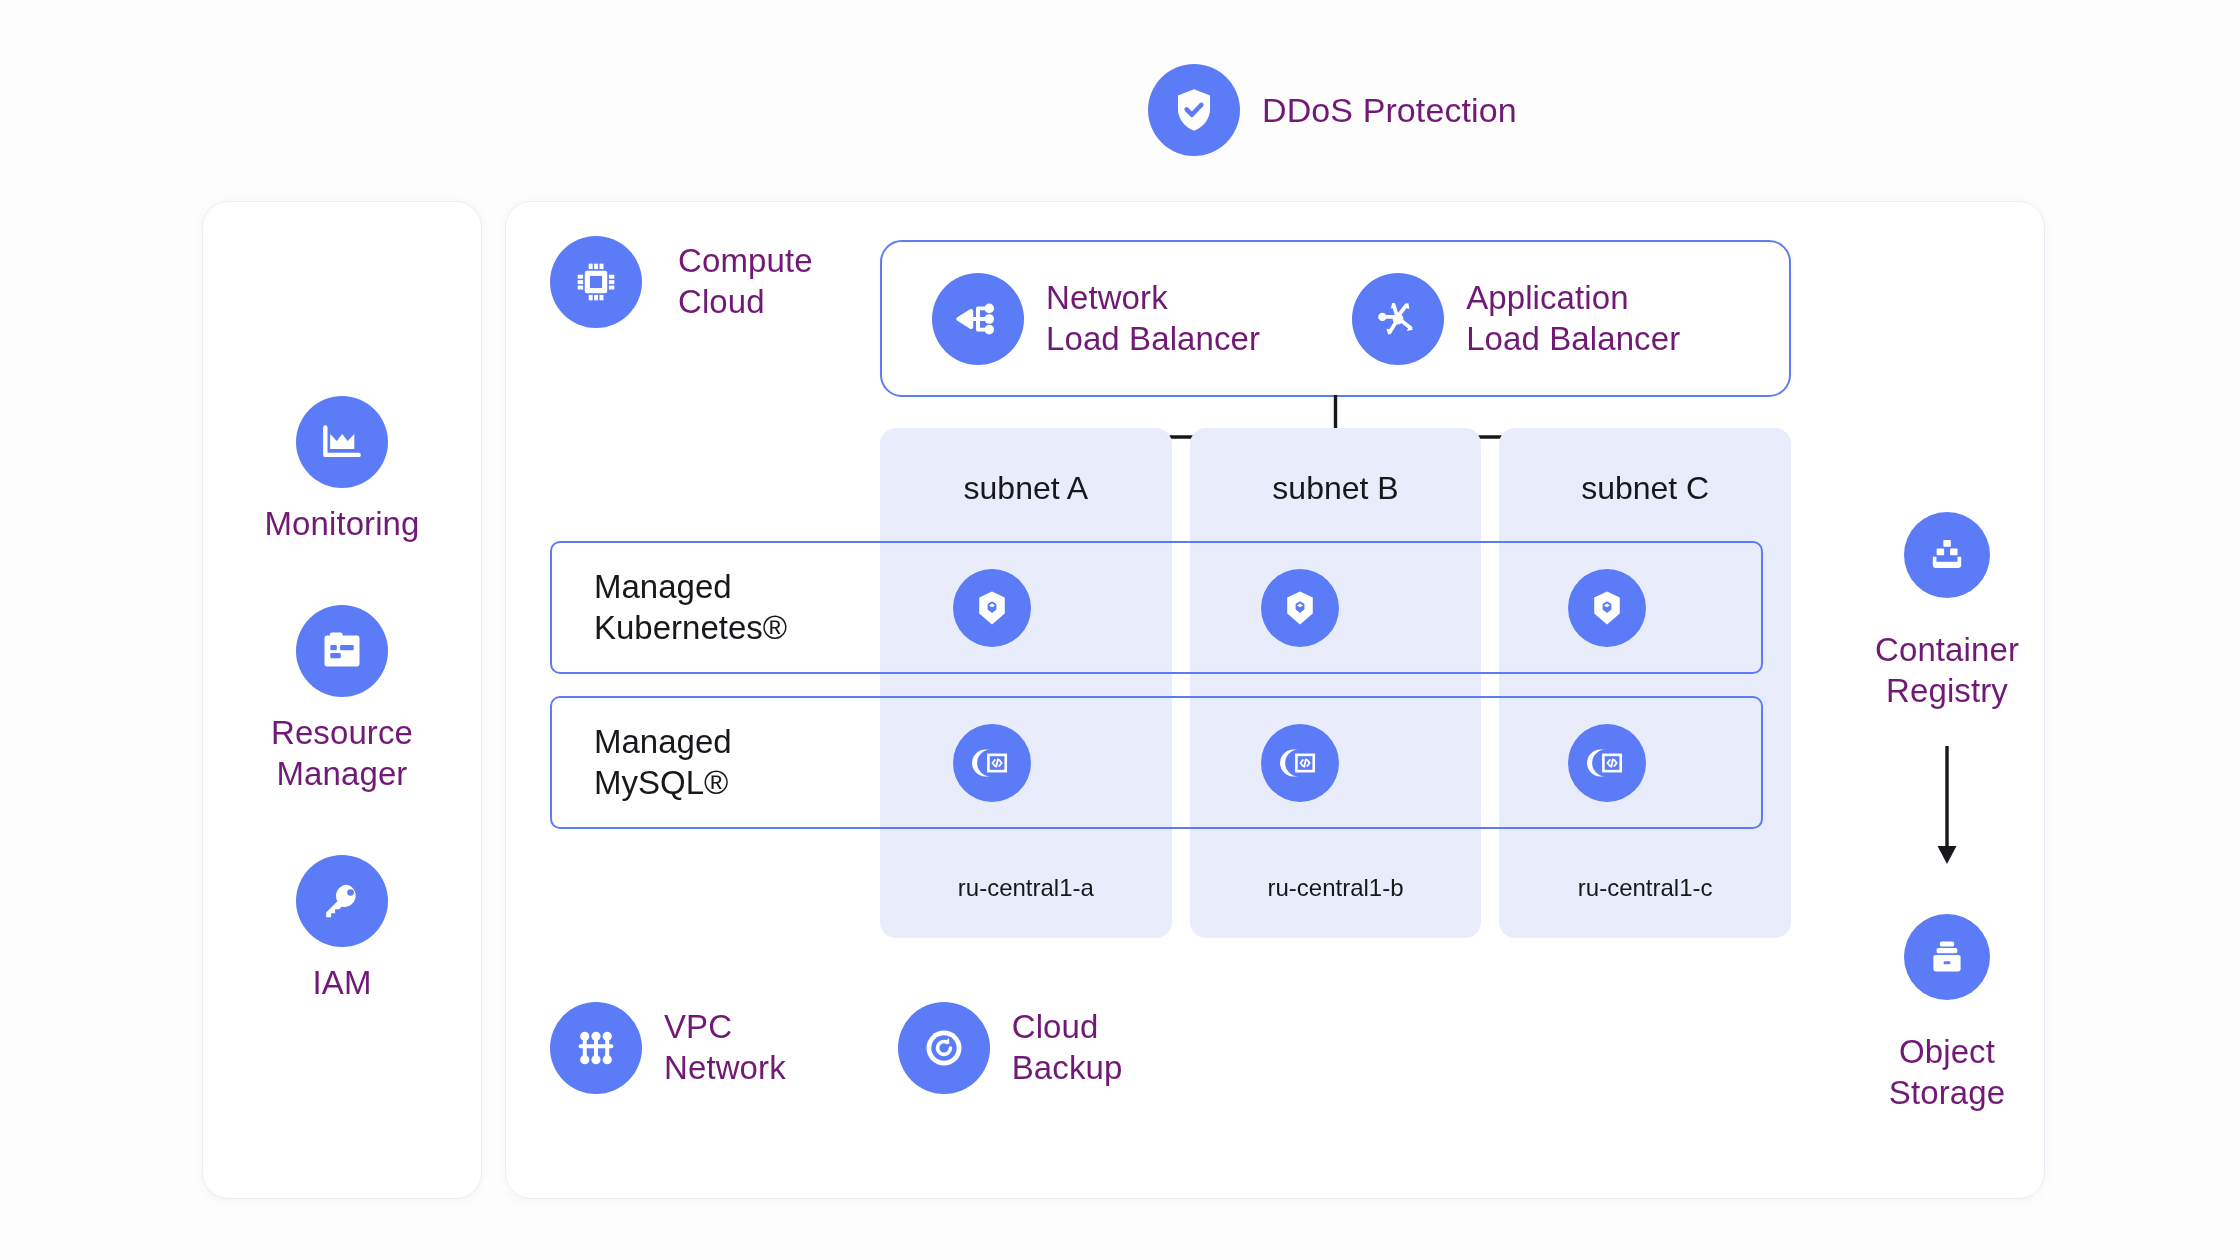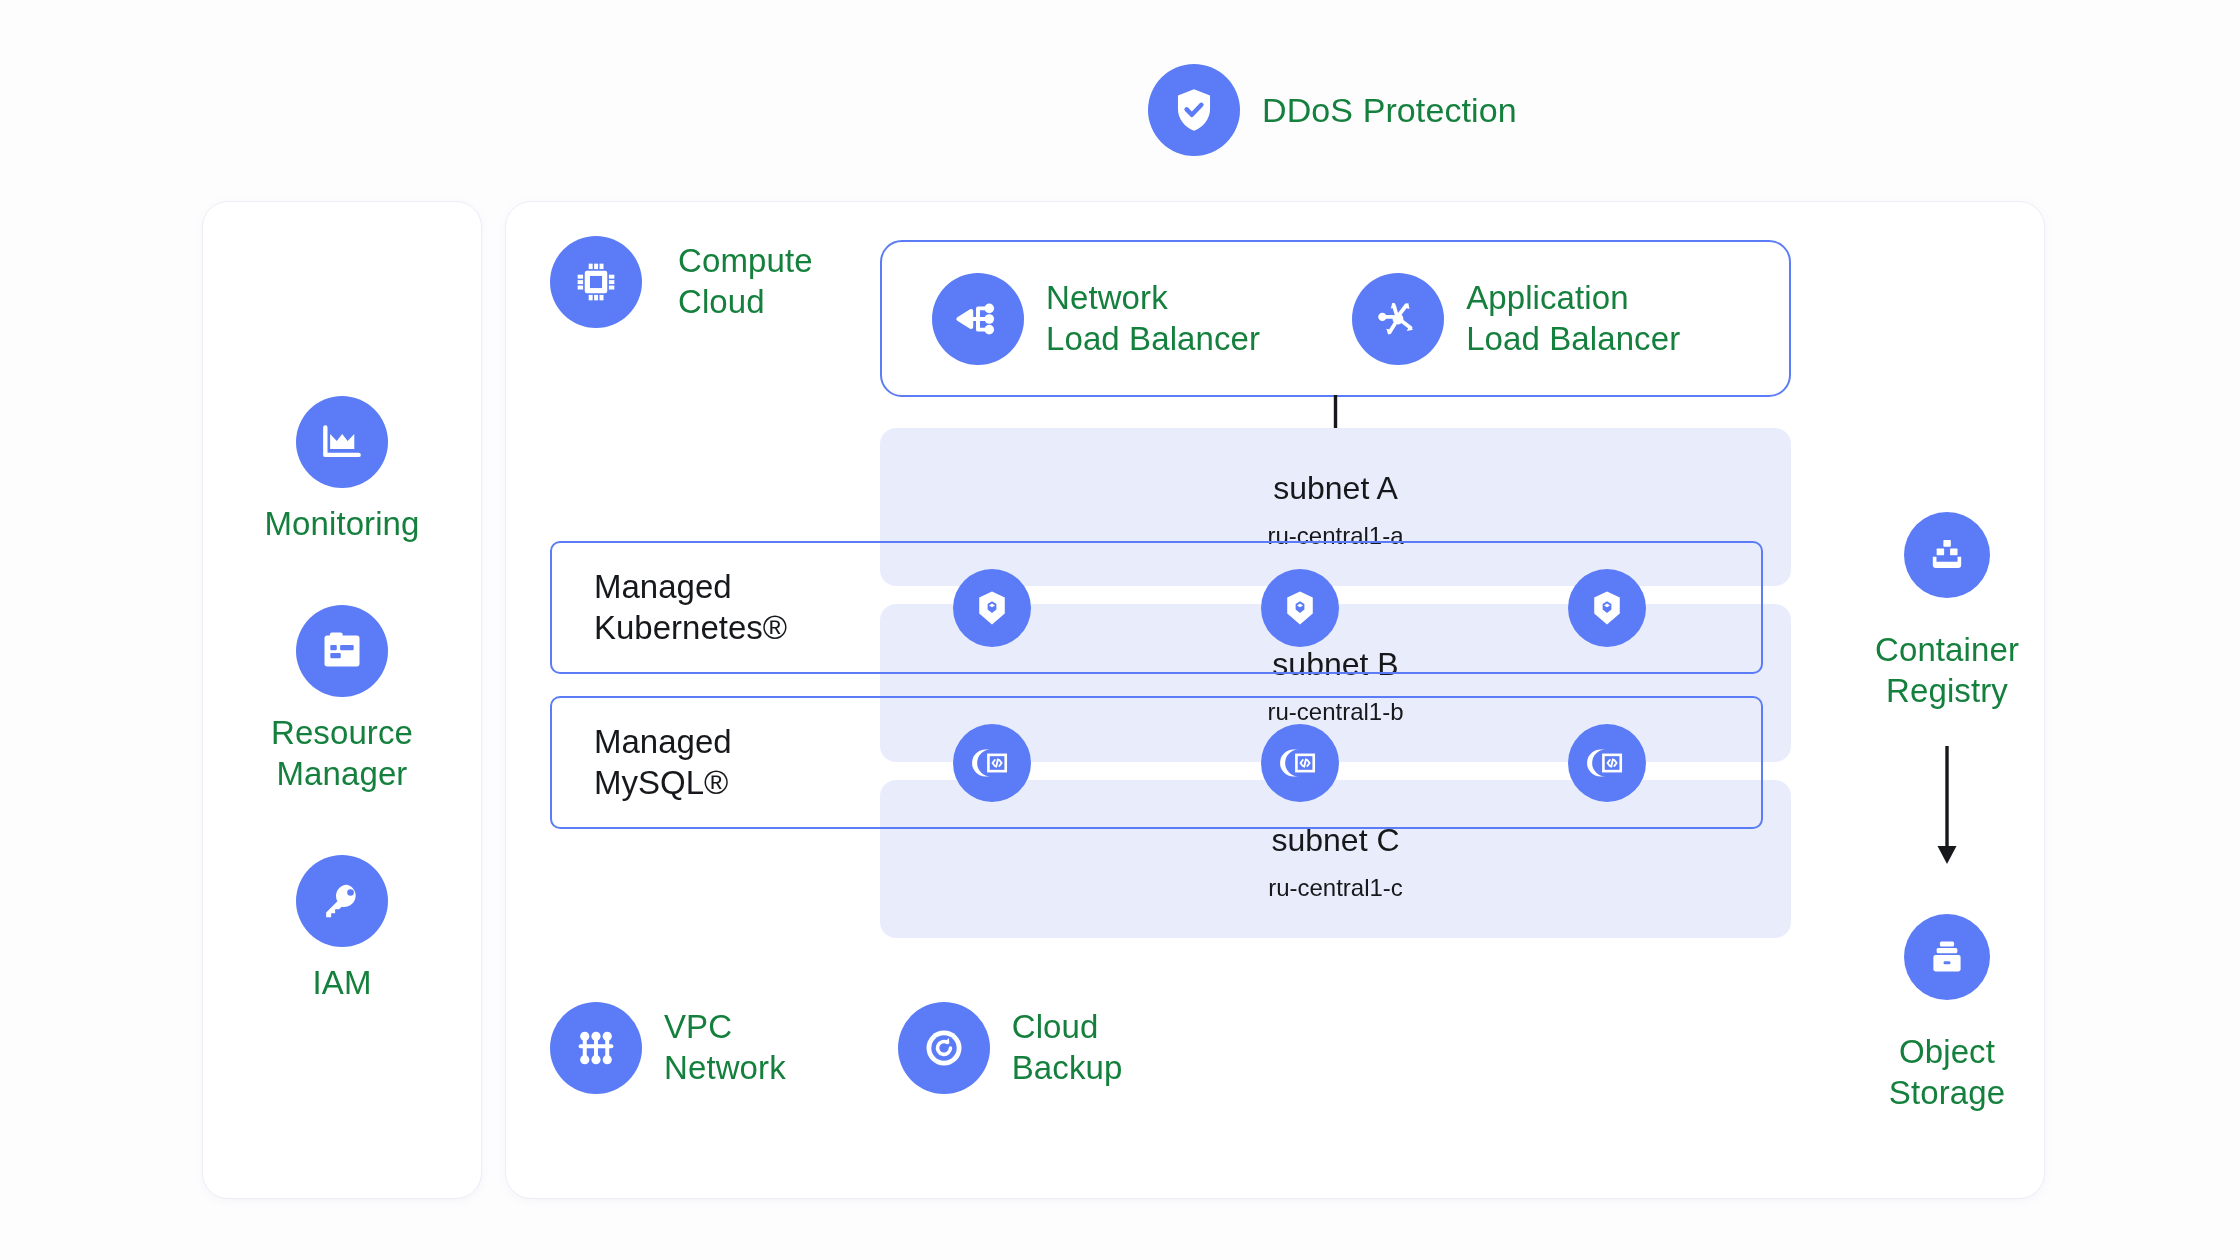--- a/index.html
+++ b/index.html
@@ -39,21 +39,21 @@
     background: #5b7cf6;
     display: flex;
     align-items: center;
     justify-content: center;
     flex: none;
   }
   .icon-circle svg { display: block; }
   .svc-label {
     font-size: 33px;
     line-height: 1.24;
-    color: #15803d;
+    color: #701a75;
     white-space: pre-line;
     letter-spacing: .1px;
   }
   .svc-label.center { text-align: center; }
 
   
   .ddos {
     position: absolute;
     left: 1148px;
     top: 64px;
@@ -143,21 +143,20 @@
 
   
   .subnet-grid {
     position: absolute;
     left: 374px;
     top: 226px;
     width: 911px;
     height: 510px;
     display: flex;
     gap: 18px;
-    flex-direction: column;
   }
   .subnet-col {
     flex: 1;
     background: #e9edfb;
     border-radius: 16px;
     position: relative;
   }
   .subnet-title {
     position: absolute;
     top: 42px;

